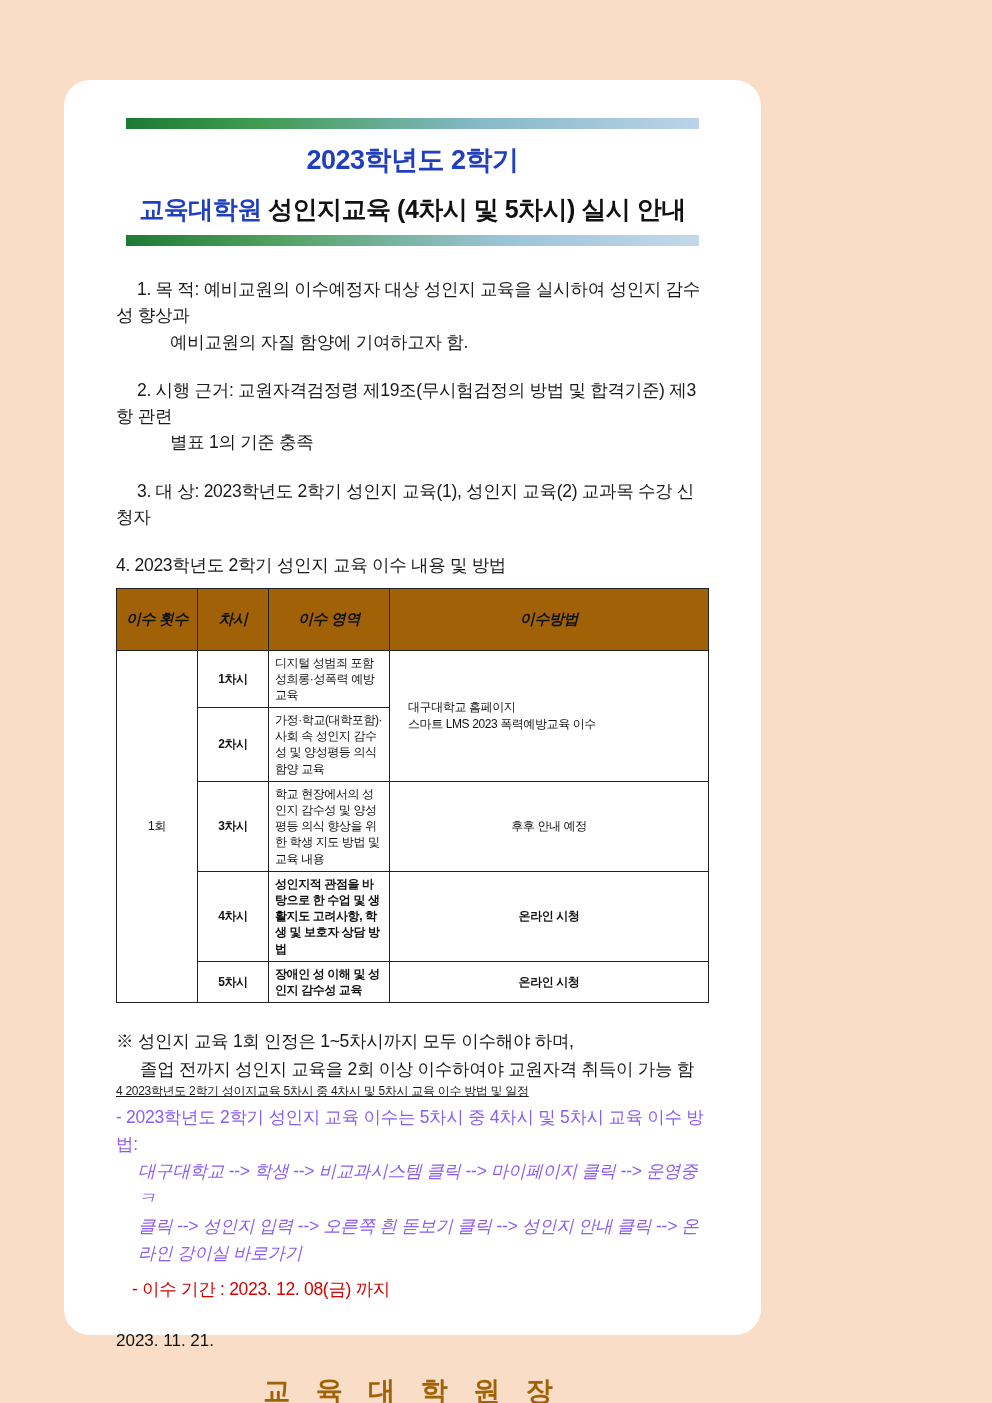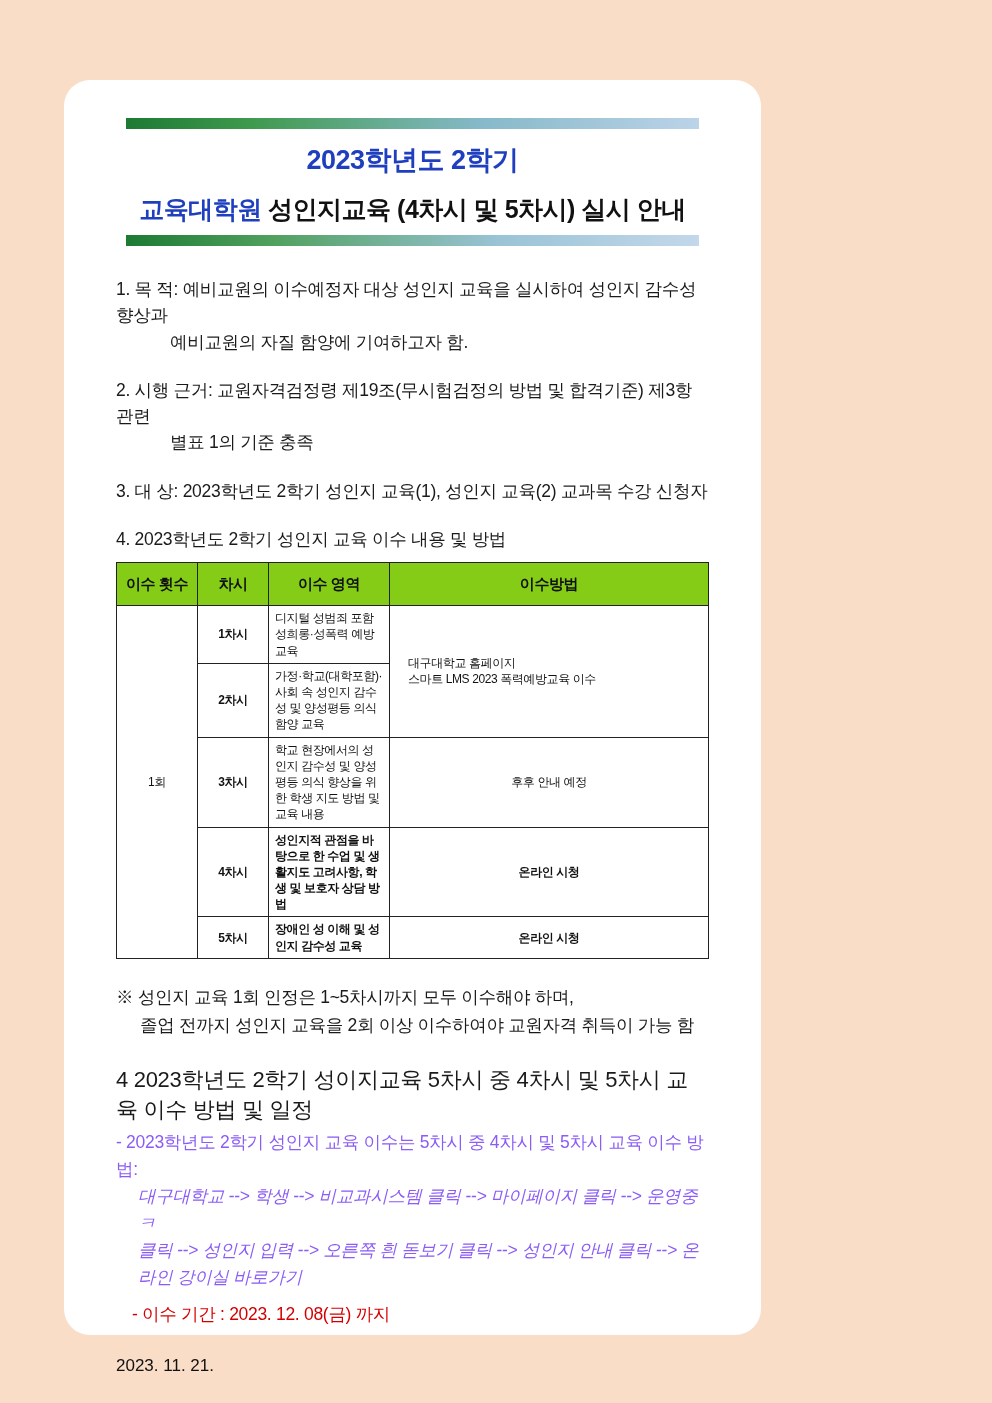--- a/index.html
+++ b/index.html
@@ -64,42 +64,43 @@
     color: #1a1a1a;
     line-height: 1.5;
     margin-top: 22px;
     letter-spacing: -0.3px;
   }
   .section .sub {
     display: block;
     padding-left: 54px;
   }
   .section.s1 { margin-top: 30px; }
-  .lbl { white-space: nowrap; }
+  .lbl { white-space: nowrap; margin-left: 21px; }
   
   table.edu {
     border-collapse: collapse;
     width: 100%;
     margin-top: 10px;
     table-layout: fixed;
   }
   table.edu th, table.edu td {
     border: 1px solid #222;
     font-size: 12px;
     color: #111;
     padding: 4px 6px;
     letter-spacing: -0.4px;
     line-height: 1.35;
   }
   table.edu thead th {
-    background: #84cc16;
+    background: #a16207;
     text-align: center;
     font-weight: bold;
     font-size: 15px;
-    padding: 11px 4px;
+    padding: 20px 4px;
+    font-style: italic;
   }
   .c-count { width: 72px; text-align: center; }
   .c-order { width: 62px; text-align: center; font-weight: bold; }
   .c-area  { }
   .c-method{ width: 310px; text-align: center; }
   td.red, th.red { color: #d40000; font-weight: bold; }
   td.vmid { vertical-align: middle; }
   
   .note {
     font-size: 17.5px;
@@ -111,23 +112,23 @@
   .note .ln2 { display:block; padding-left: 24px; }
   .blue-block {
     color: #8b5cf6;
     font-size: 17.5px;
     line-height: 1.55;
     letter-spacing: -0.3px;
     margin-top: 4px;
   }
   .black-line {
     color: #1a1a1a;
-    font-size: 22px;
-    letter-spacing: -0.3px;
-    margin-top: 26px;
+    font-size: 12px;
+    letter-spacing: -0.3px;
+    text-decoration: underline;
   }
   .blue-block .ind { display: block; padding-left: 22px; font-style: italic; }
   .red-line {
     color: #d40000;
     font-size: 17.5px;
     letter-spacing: -0.3px;
     margin-top: 10px;
     padding-left: 16px;
   }
   .date-line {

